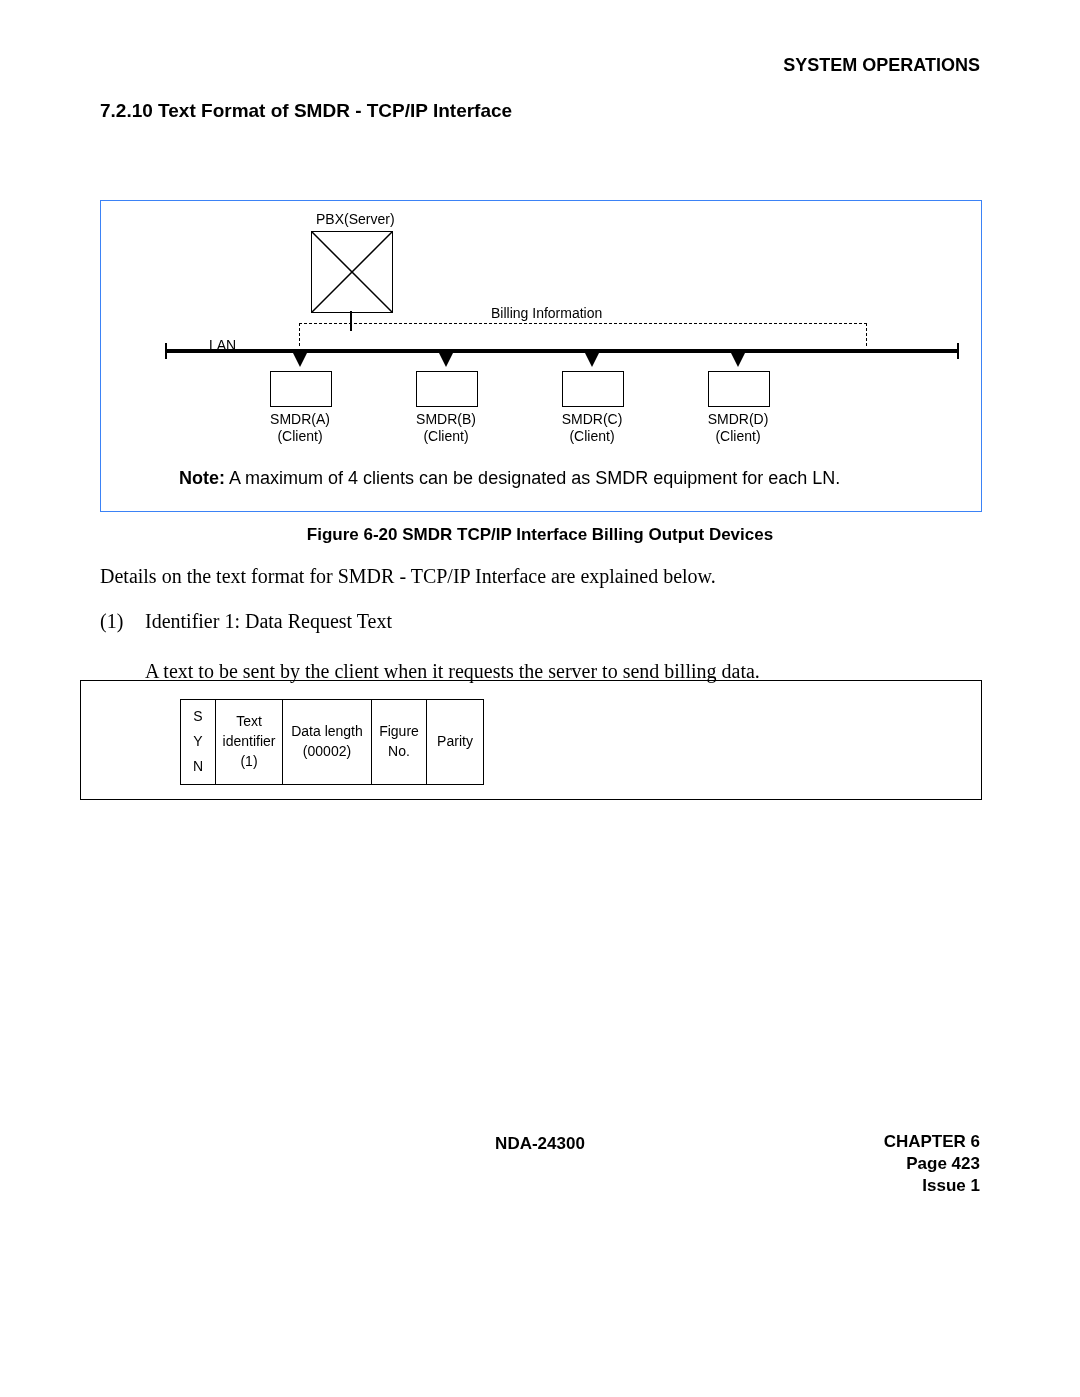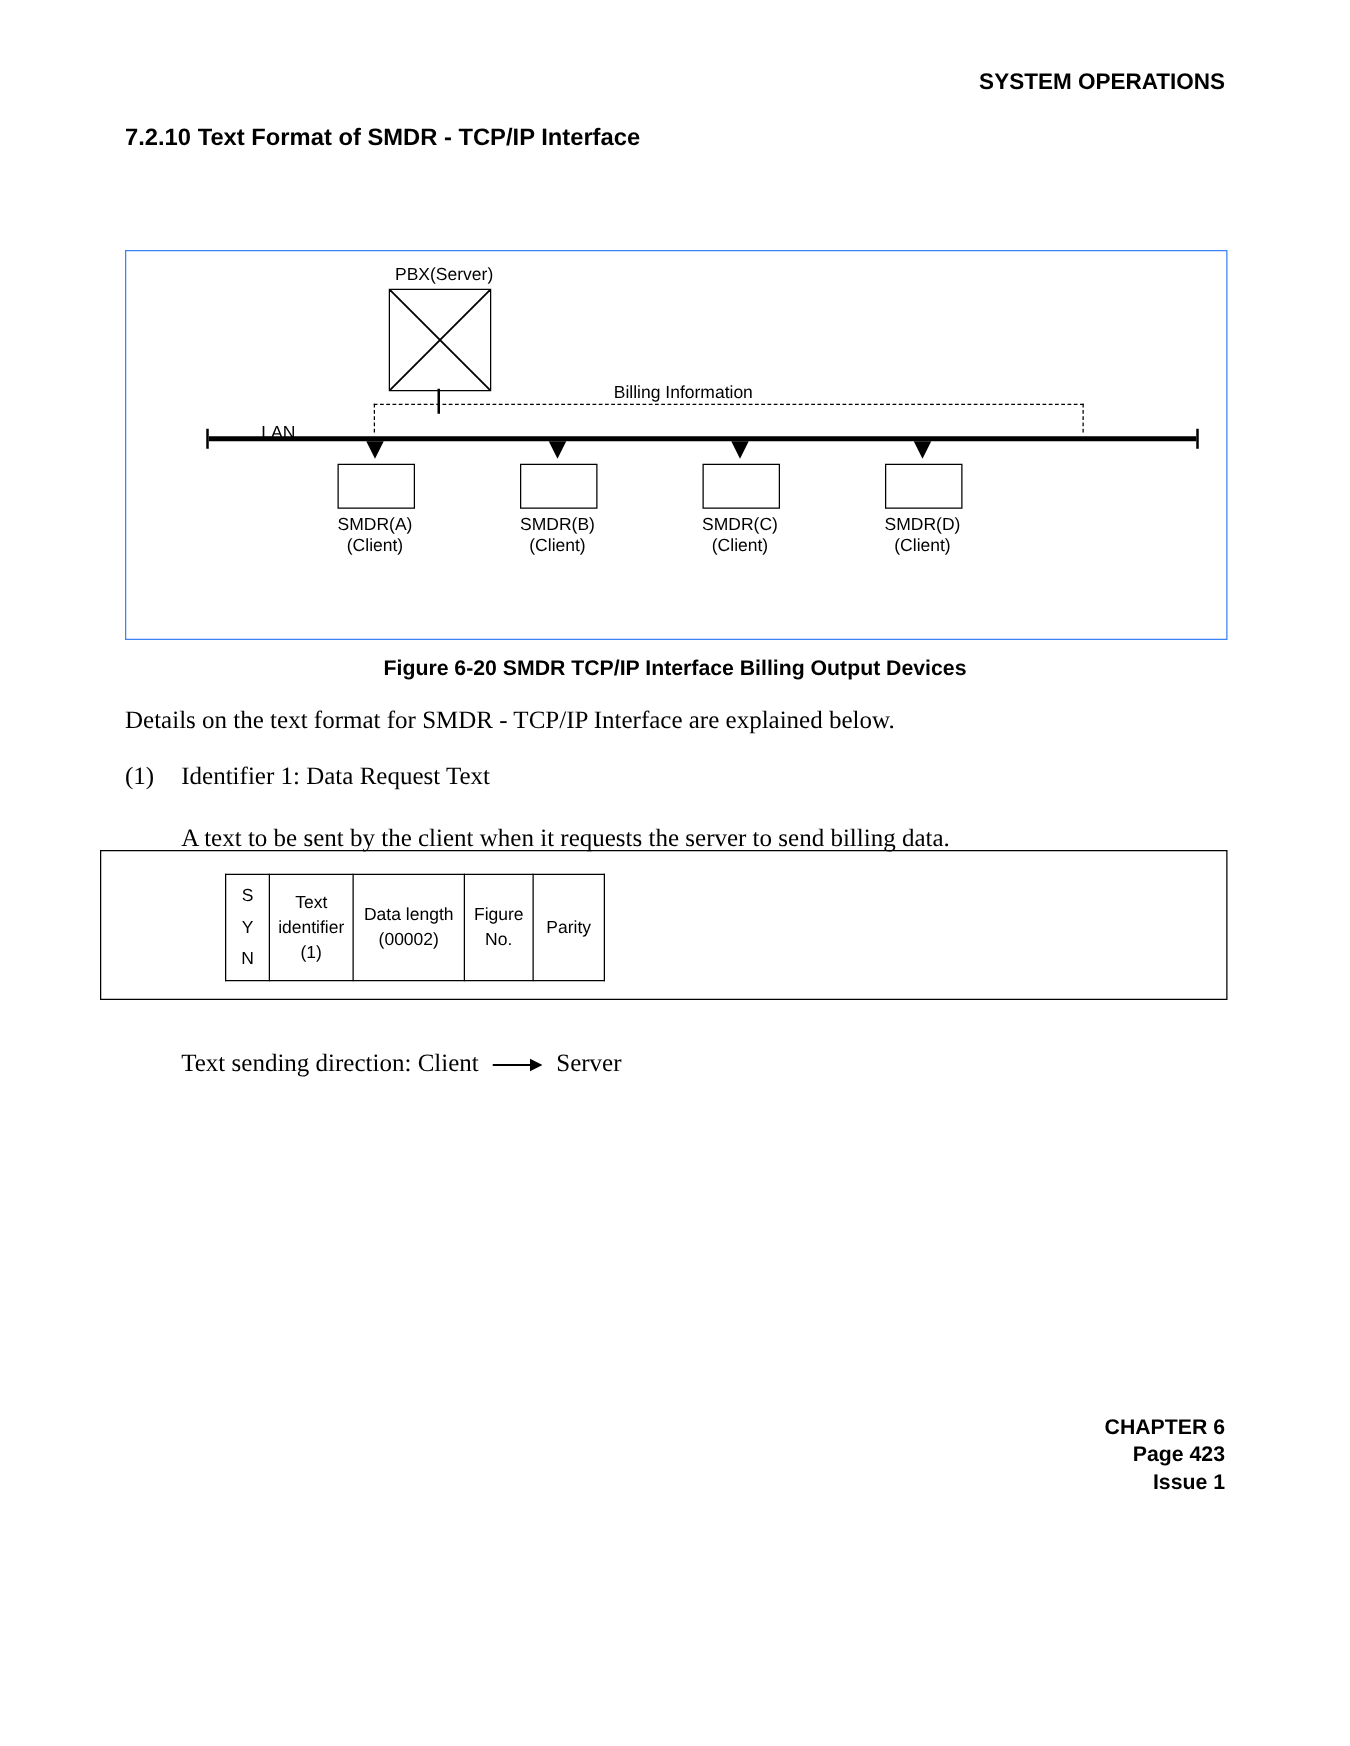--- a/index.html
+++ b/index.html
@@ -305,20 +305,23 @@
     <div class="client-label" style="left:300px">
       <span>SMDR(B)</span><br><span>(Client)</span>
     </div>
     <div class="client-label" style="left:446px">
       <span>SMDR(C)</span><br><span>(Client)</span>
     </div>
     <div class="client-label" style="left:592px">
       <span>SMDR(D)</span><br><span>(Client)</span>
     </div>
 
+    <div class="note-line">
+      <b>Note:</b><span> A maximum of 4 clients can be designated as SMDR equipment for each LN.</span>
+    </div>
   </div>
 
   <div class="figure-caption">Figure 6-20   SMDR    TCP/IP Interface Billing Output Devices</div>
 
   <div class="details-para">Details on the text format for SMDR - TCP/IP Interface are explained below.</div>
 
   <div class="item-num">(1)</div>
   <div class="item-title">Identifier 1: Data Request Text</div>
   <div class="item-desc">A text to be sent by the client when it requests the server to send billing data.</div>
 
@@ -345,30 +348,21 @@
           <span>No.</span>
         </td>
         <td style="width:44px">
           <span>Parity</span>
         </td>
       </tr>
     </tbody>
       </table>
   </div>
 
-  <div class="sending-dir">
-    <span>Text sending direction: Client</span>
-    <span class="arrow-inline">
-      <svg width="40" height="12">
-          <line x1="0" y1="6" x2="30" y2="6" stroke="#000" stroke-width="1.5"></line>
-          <polygon points="30,1 40,6 30,11" fill="#000"></polygon>
-        </svg>
-    </span>
-    <span>Server</span>
-  </div>
-
+
+  <div class="footer-center">NDA-24300</div>
   <div class="footer-right">
     <div>CHAPTER 6</div>
     <div>Page 423</div>
     <div>Issue 1</div>
   </div>
 
 </div>
 
 </body></html>

